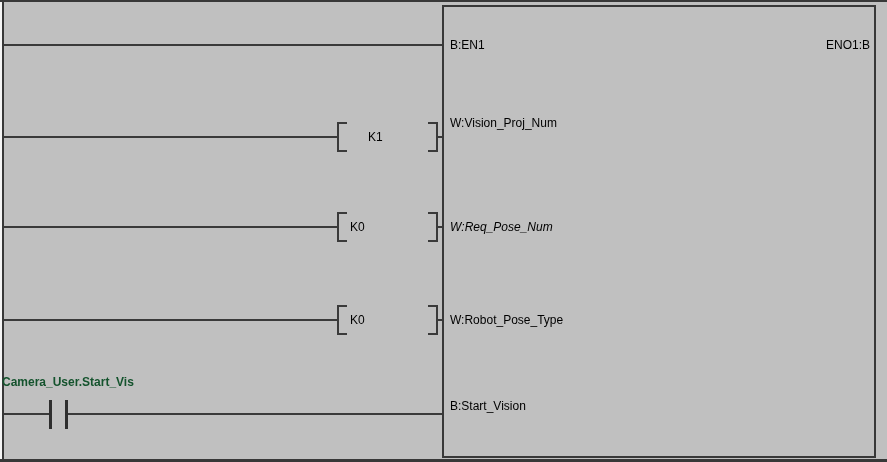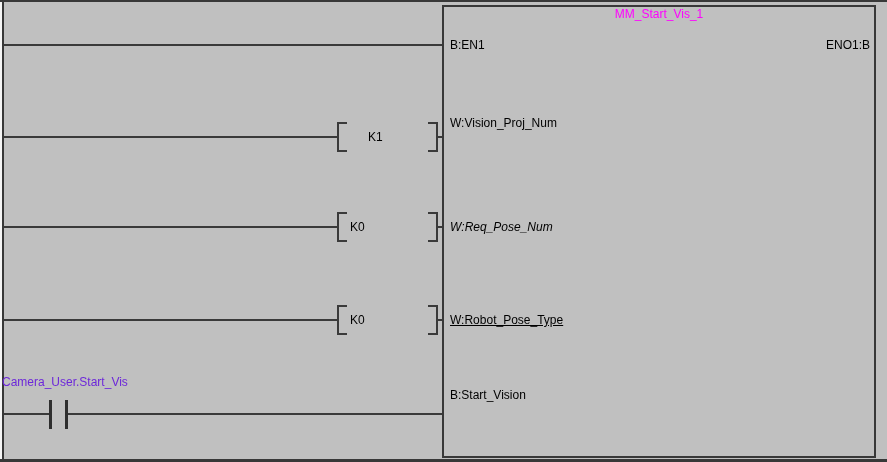--- a/index.html
+++ b/index.html
@@ -44,21 +44,22 @@
     color:#ff00ff;
     white-space:nowrap;
   }
   .lbl{
     position:absolute;
     font-size:12px;line-height:14px;
     color:#000000;
     white-space:nowrap;
   }
   .tag{
-    color:#6d28d9;
+    color:#14532d;
+    font-weight:bold;
   }
   .bracket-l{
     position:absolute;width:8px;height:26px;
     border-left:2px solid #3a3a3a;
     border-top:2px solid #3a3a3a;
     border-bottom:2px solid #3a3a3a;
   }
   .bracket-r{
     position:absolute;width:8px;height:26px;
     border-right:2px solid #3a3a3a;
@@ -102,22 +103,21 @@
   <div class="bracket-l" style="left:337px;top:305px;"></div>
   <span class="lbl" style="left:350px;top:313px;">K0</span>
   <div class="bracket-r" style="left:428px;top:305px;"></div>
   <div class="tick" style="left:438px;top:319px;"></div>
 
   <span class="lbl tag" style="left:2px;top:375px;">Camera_User.Start_Vis</span>
   <div class="contact-bar" style="left:49px;top:400px;"></div>
   <div class="contact-bar" style="left:65px;top:400px;"></div>
 
   <div class="fb"></div>
-  <div class="fb-title">MM_Start_Vis_1</div>
 
   <span class="lbl" style="left:450px;top:38px;">B:EN1</span>
   <span class="lbl" style="right:17px;top:38px;">ENO1:B</span>
   <span class="lbl" style="left:450px;top:116px;">W:Vision_Proj_Num</span>
   <span class="lbl" style="left:450px;top:220px;font-style:italic;">W:Req_Pose_Num</span>
-  <span class="lbl" style="left:450px;top:313px;text-decoration:underline;">W:Robot_Pose_Type</span>
-  <span class="lbl" style="left:450px;top:388px;">B:Start_Vision</span>
+  <span class="lbl" style="left:450px;top:313px;">W:Robot_Pose_Type</span>
+  <span class="lbl" style="left:450px;top:399px;">B:Start_Vision</span>
 
 </div>
 
 </body></html>

